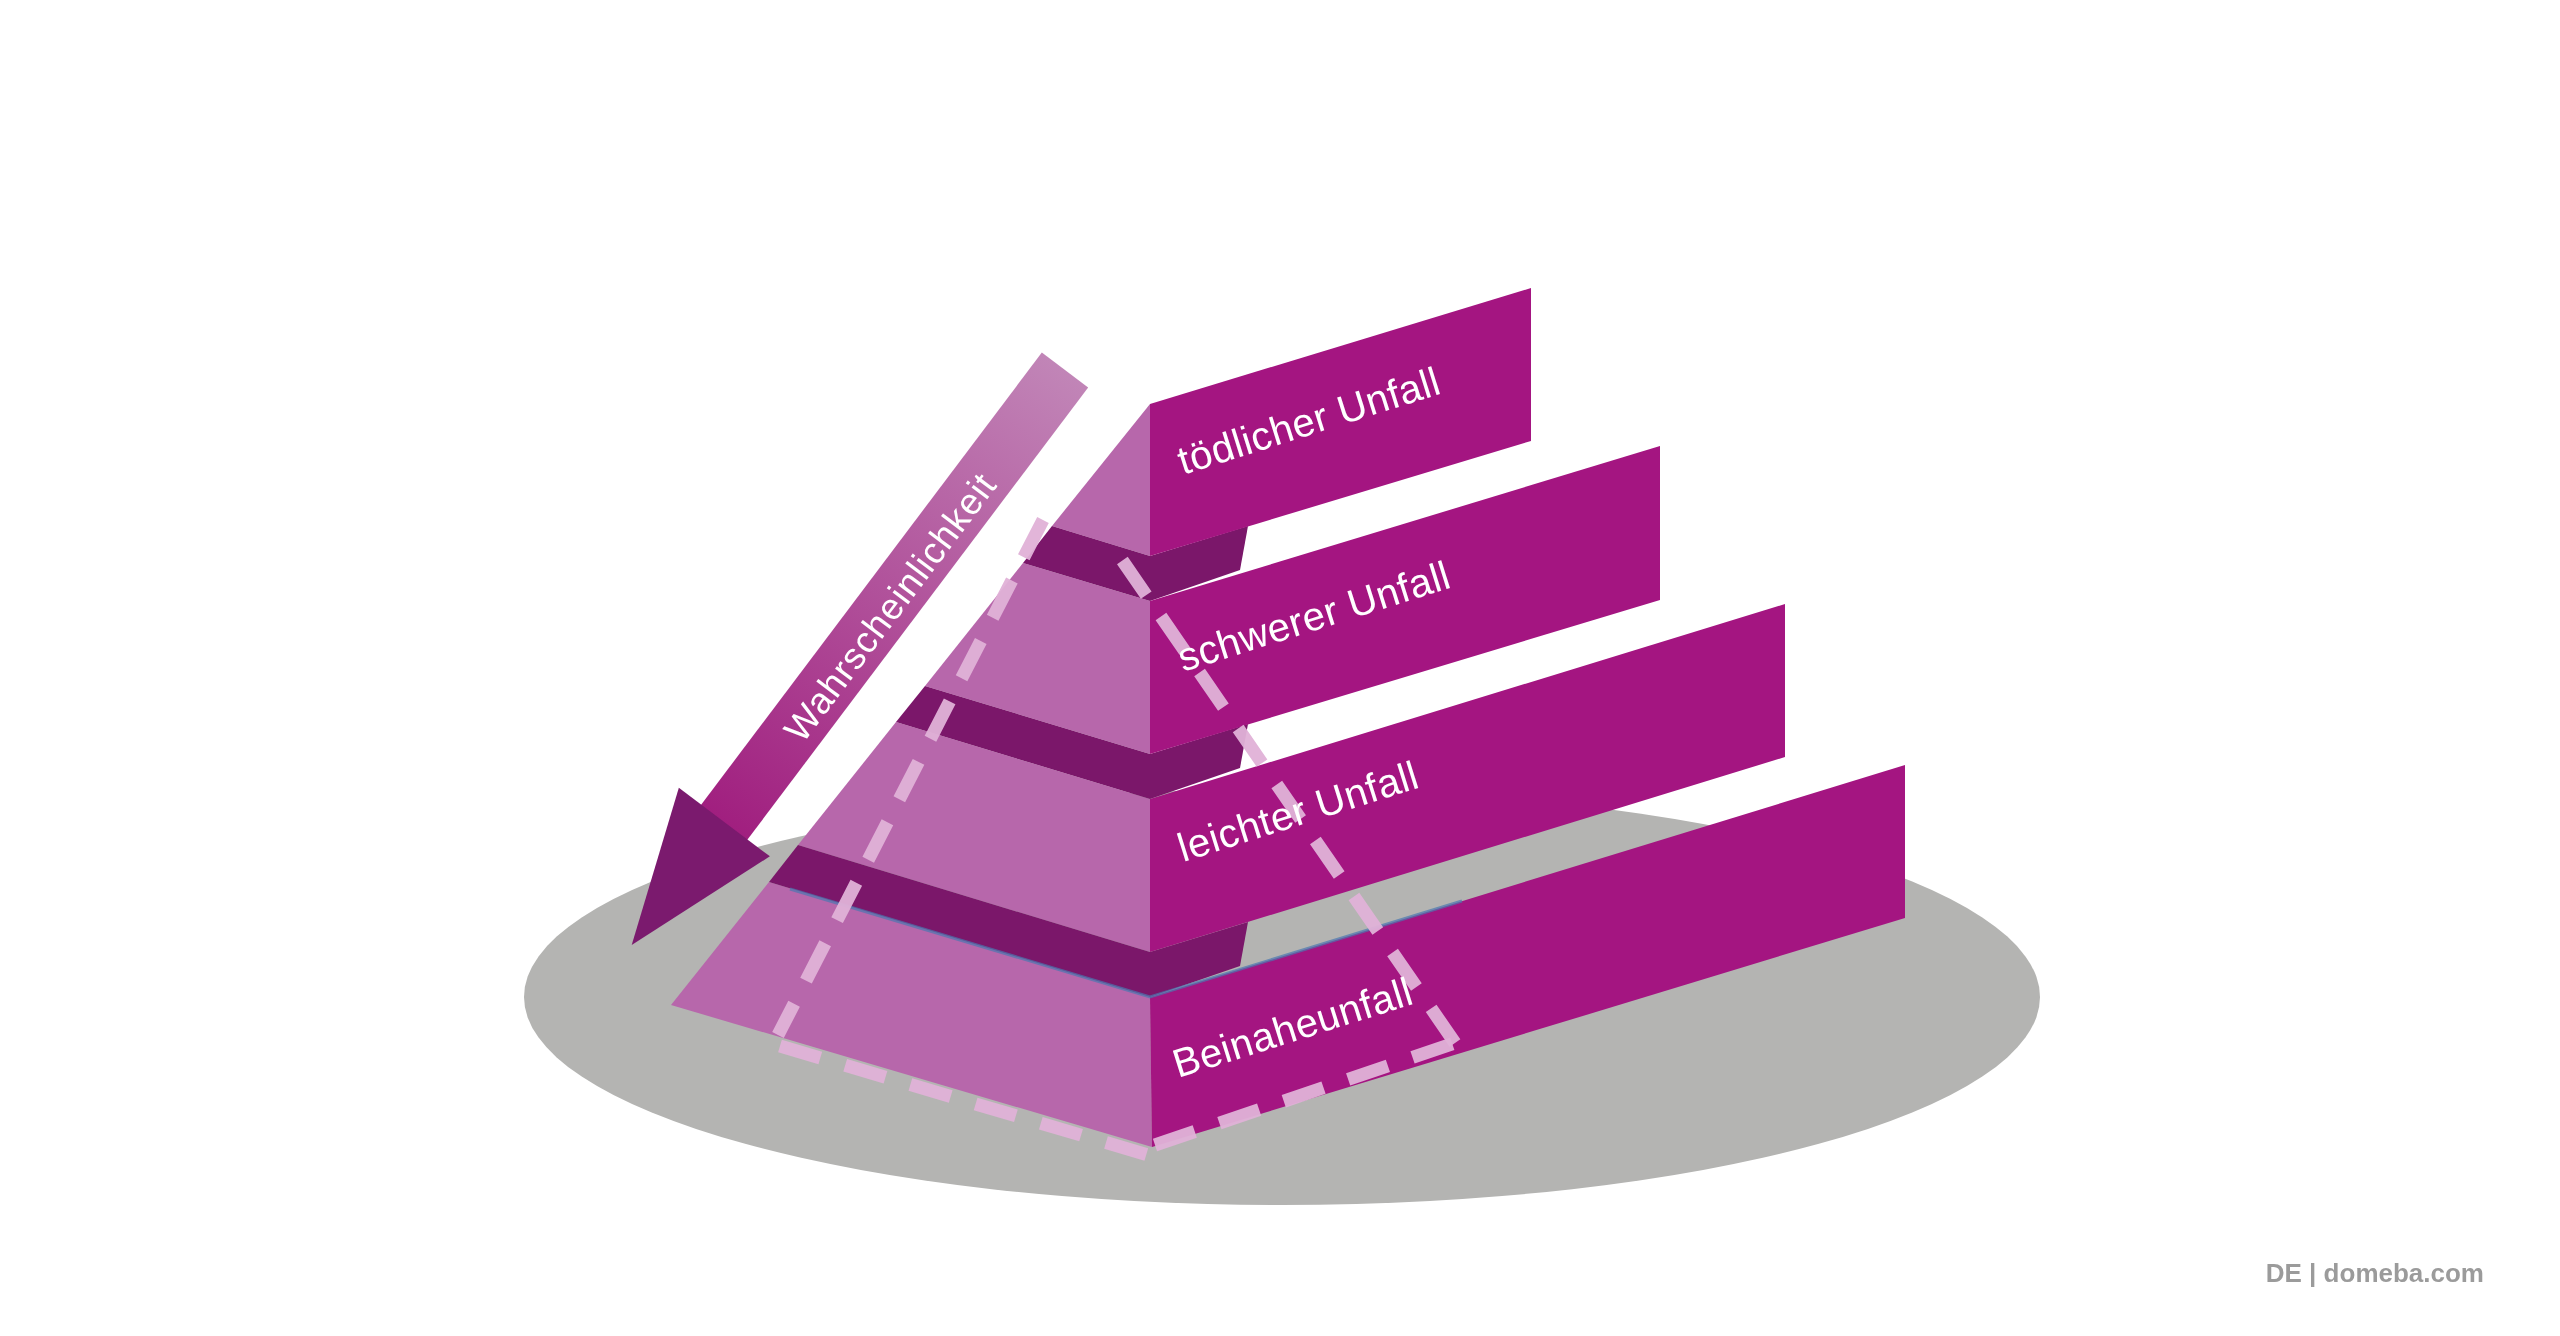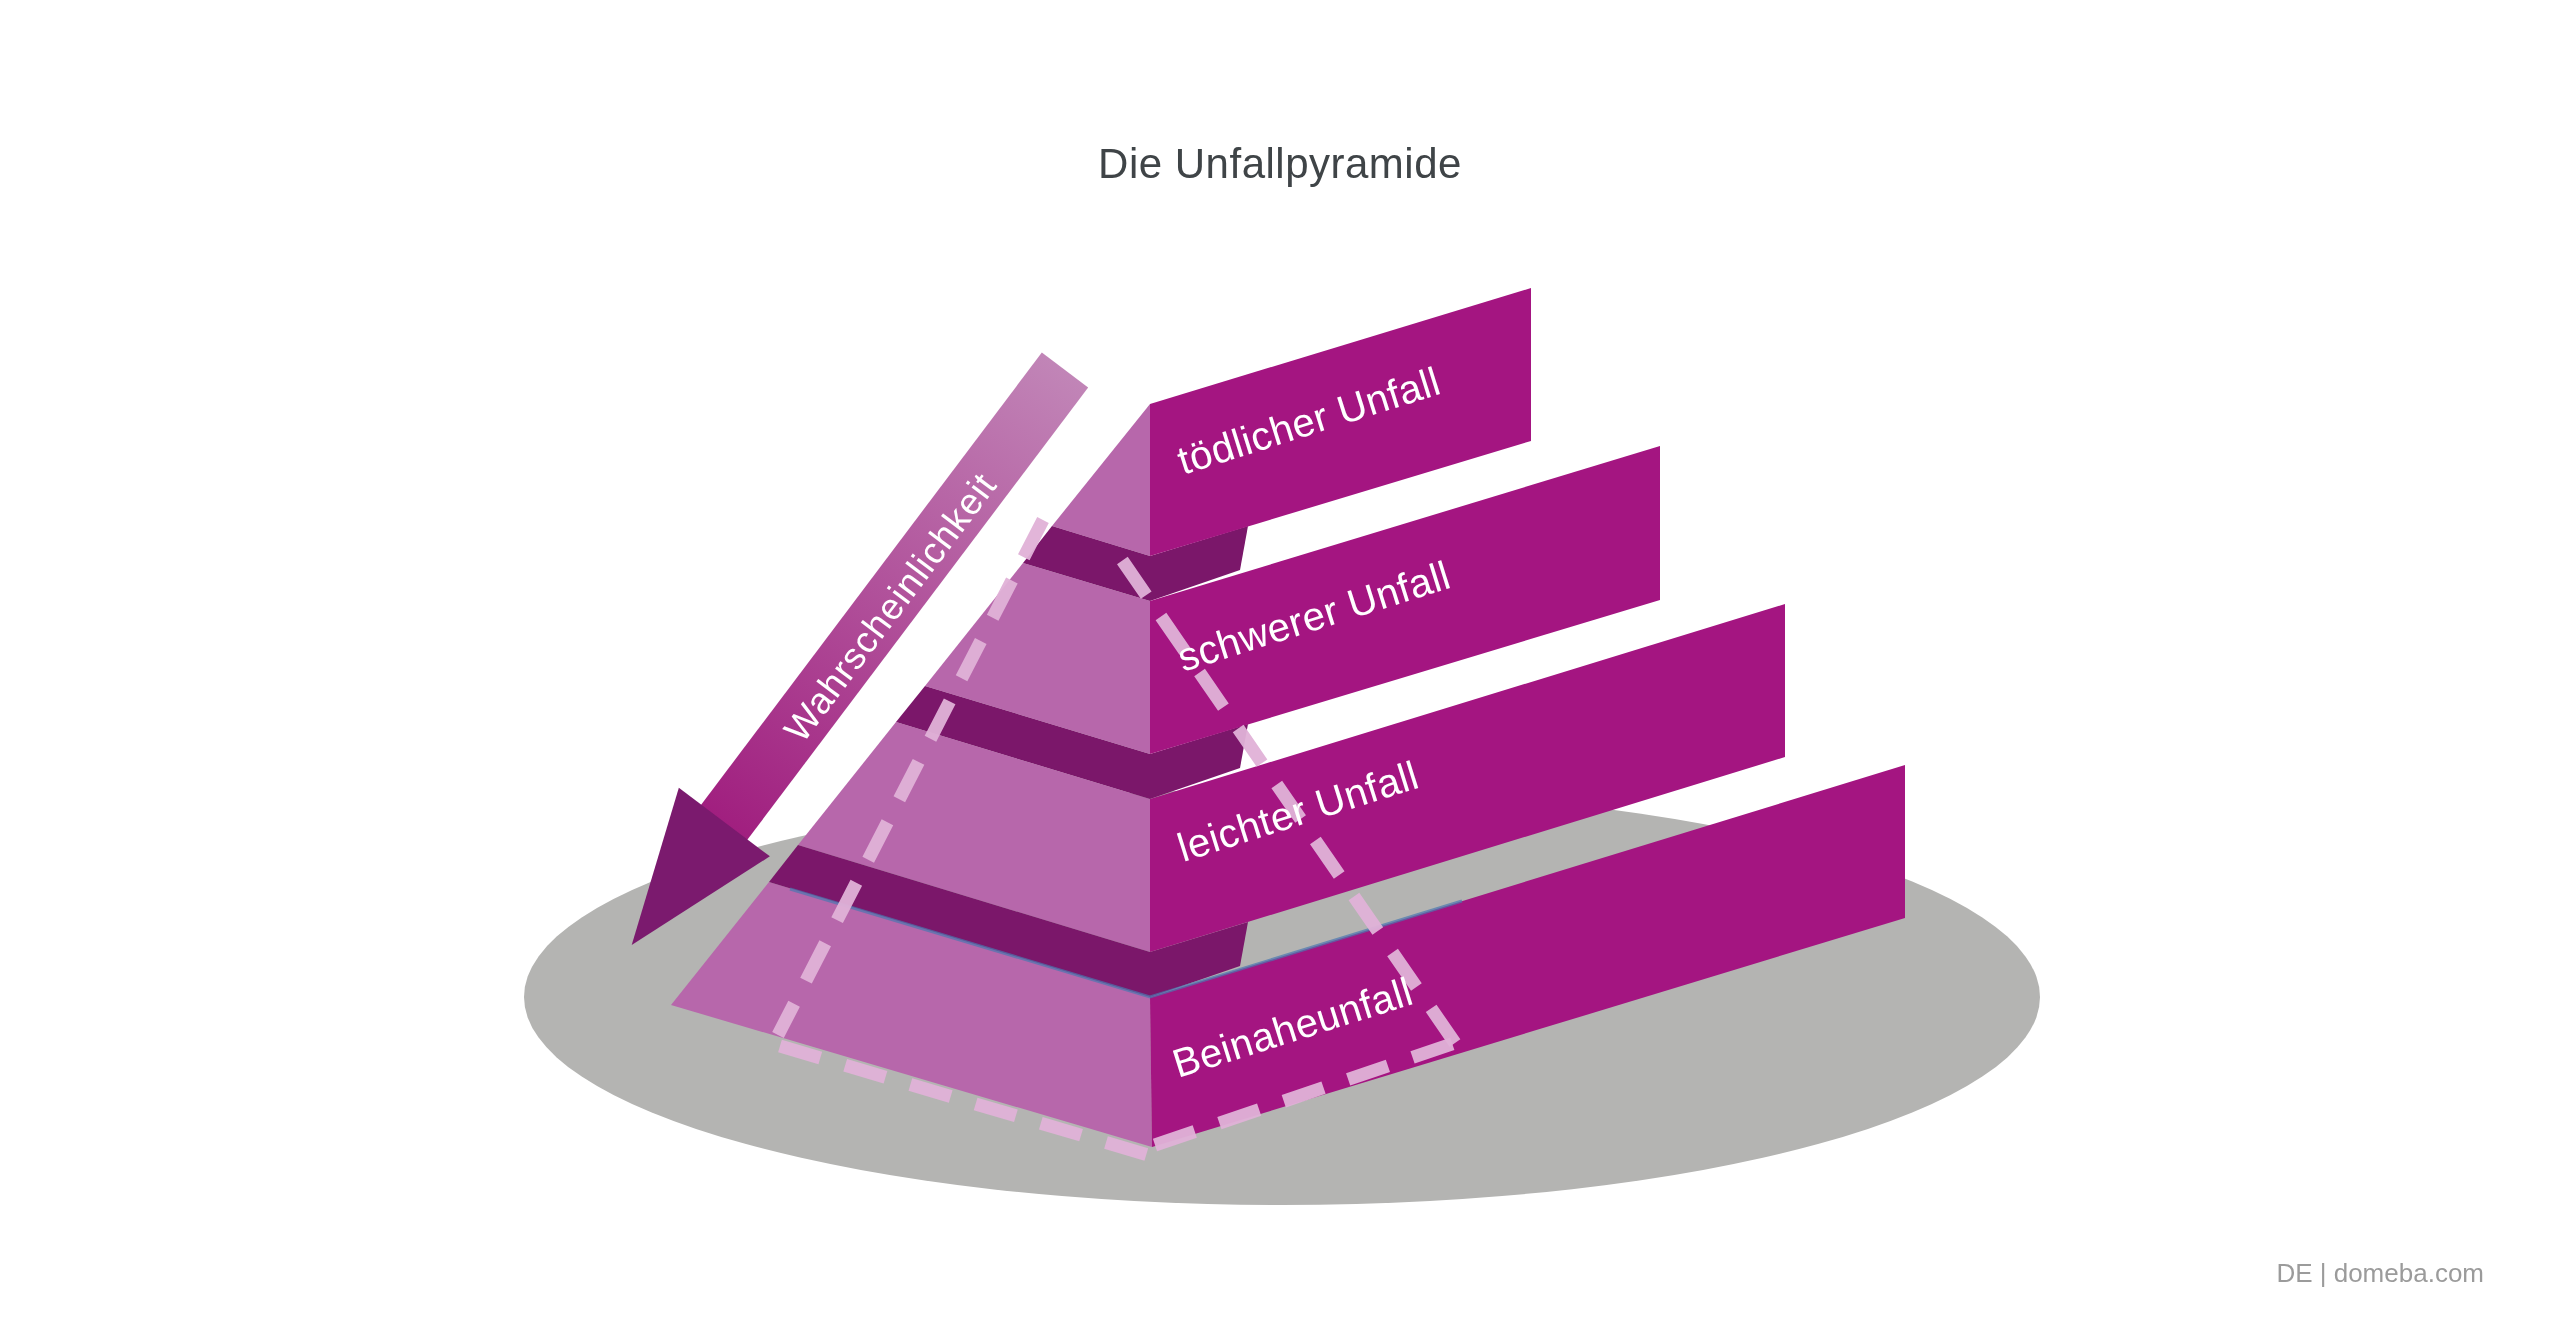--- a/index.html
+++ b/index.html
@@ -24,21 +24,21 @@
     font-size: 42px;
     font-weight: 400;
     letter-spacing: 0.5px;
     color: #3f4447;
   }
   .footer {
     position: absolute;
     top: 1258px;
     right: 76px;
     font-size: 26px;
-    font-weight: 400;
+    font-weight: 700;
     color: #9b9b9b;
   }
   svg.diagram {
     position: absolute;
     top: 0;
     left: 0;
   }
   .banner-label {
     font-family: "Liberation Sans", sans-serif;
     font-size: 40px;
@@ -52,21 +52,20 @@
     font-weight: 300;
     fill: #ffffff;
     letter-spacing: 1px;
   }
 </style>
 </head>
 <body>
 
 <div class="stage">
 
-  <div class="title">Die Unfallpyramide</div>
 
   <svg class="diagram" width="2560" height="1336" viewBox="0 0 2560 1336">
 
     <defs>
       <linearGradient id="arrowGrad" gradientUnits="userSpaceOnUse" x1="0" y1="0" x2="578" y2="0">
         <stop offset="0" stop-color="#c185b7"></stop>
         <stop offset="1" stop-color="#a01d7e"></stop>
       </linearGradient>
     </defs>
 

